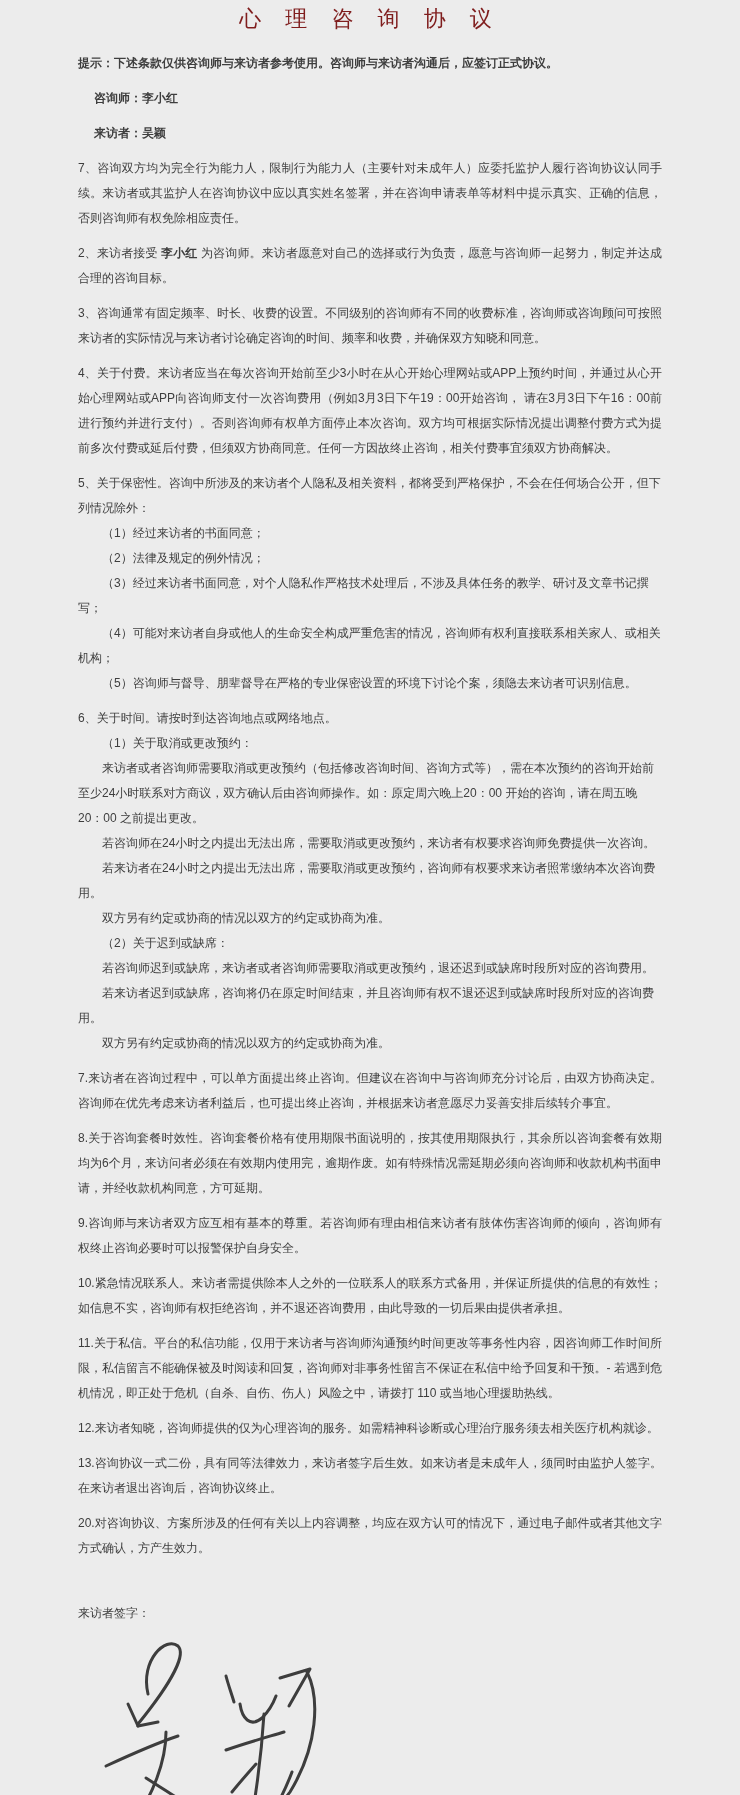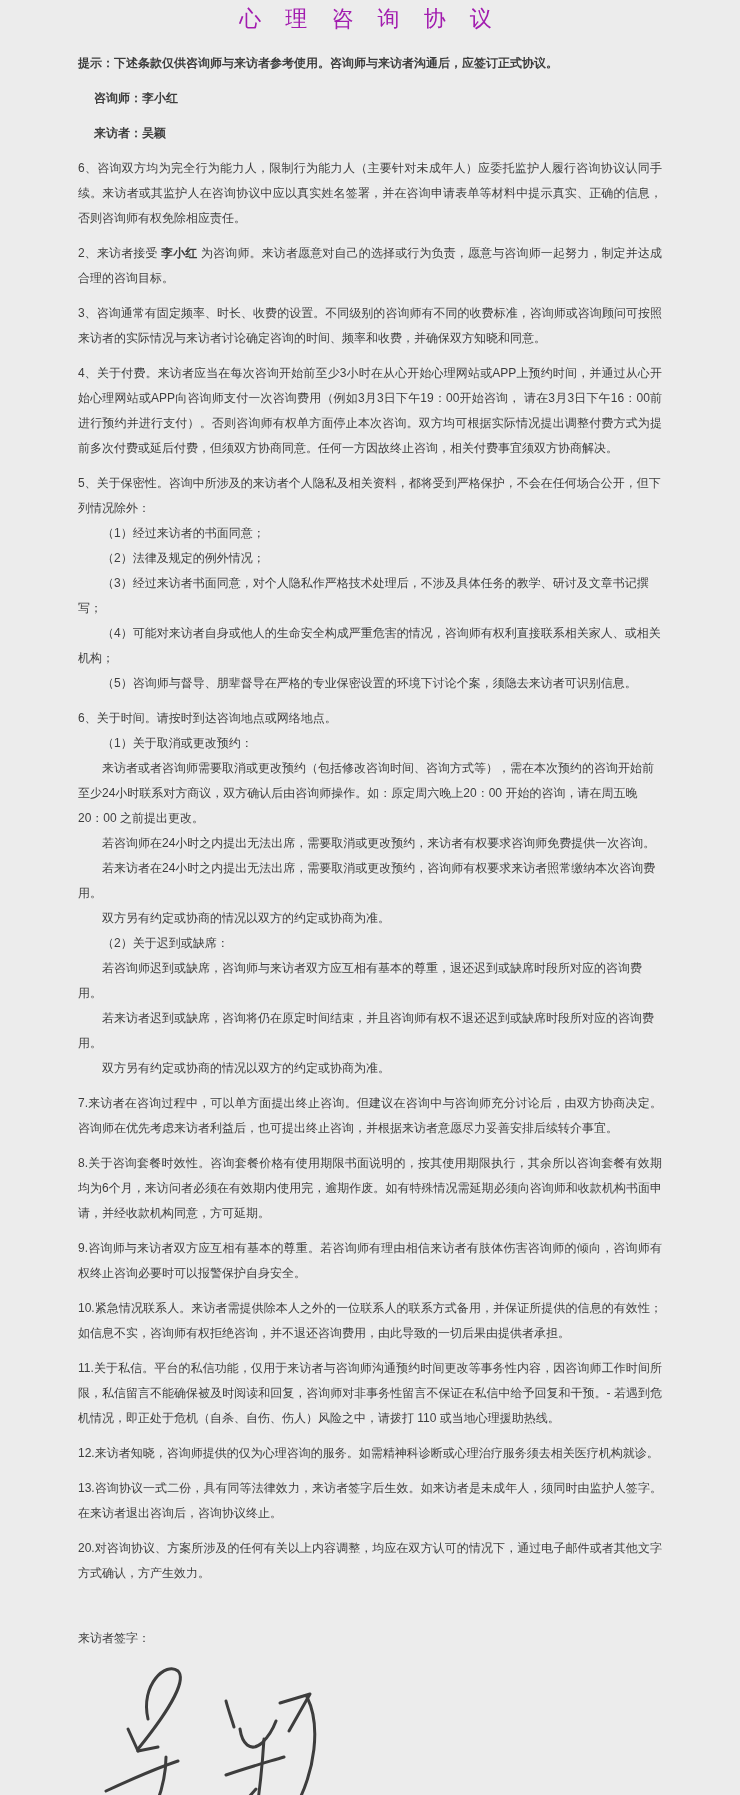--- a/index.html
+++ b/index.html
@@ -14,21 +14,21 @@
   .page {
     padding: 6px 78px 30px 78px;
   }
   .doc-title {
     font-size: 22px;
     font-weight: 400;
     letter-spacing: 9px;
     text-align: center;
     margin: 0;
     line-height: 26px;
-    color: #a21caf;
+    color: #7f1d1d;
   }
   .line {
     line-height: 25px;
     margin: 0;
   }
   .para {
     line-height: 25px;
     margin: 0 0 10px 0;
     text-align: justify;
   }
@@ -65,21 +65,21 @@
 <div class="page">
 
   <h1 class="doc-title">心 理 咨 询 协 议</h1>
 
   <p class="line hint">提示：下述条款仅供咨询师与来访者参考使用。咨询师与来访者沟通后，应签订正式协议。</p>
 
   <p class="line party"><span>咨询师：</span><span>李小红</span></p>
 
   <p class="line party"><span>来访者：</span><span>吴颖</span></p>
 
-  <p class="para">6、咨询双方均为完全行为能力人，限制行为能力人（主要针对未成年人）应委托监护人履行咨询协议认同手续。来访者或其监护人在咨询协议中应以真实姓名签署，并在咨询申请表单等材料中提示真实、正确的信息，否则咨询师有权免除相应责任。</p>
+  <p class="para">7、咨询双方均为完全行为能力人，限制行为能力人（主要针对未成年人）应委托监护人履行咨询协议认同手续。来访者或其监护人在咨询协议中应以真实姓名签署，并在咨询申请表单等材料中提示真实、正确的信息，否则咨询师有权免除相应责任。</p>
 
   <p class="para"><span>2、来访者接受 </span><span class="bold">李小红</span><span> 为咨询师。来访者愿意对自己的选择或行为负责，愿意与咨询师一起努力，制定并达成合理的咨询目标。</span></p>
 
   <p class="para">3、咨询通常有固定频率、时长、收费的设置。不同级别的咨询师有不同的收费标准，咨询师或咨询顾问可按照来访者的实际情况与来访者讨论确定咨询的时间、频率和收费，并确保双方知晓和同意。</p>
 
   <p class="para">4、关于付费。来访者应当在每次咨询开始前至少3小时在从心开始心理网站或APP上预约时间，并通过从心开始心理网站或APP向咨询师支付一次咨询费用（例如3月3日下午19：00开始咨询， 请在3月3日下午16：00前进行预约并进行支付）。否则咨询师有权单方面停止本次咨询。双方均可根据实际情况提出调整付费方式为提前多次付费或延后付费，但须双方协商同意。任何一方因故终止咨询，相关付费事宜须双方协商解决。</p>
 
   <div class="group">
     <div class="line">5、关于保密性。咨询中所涉及的来访者个人隐私及相关资料，都将受到严格保护，不会在任何场合公开，但下列情况除外：</div>
     <div class="line indent">（1）经过来访者的书面同意；</div>
@@ -90,21 +90,21 @@
   </div>
 
   <div class="group">
     <div class="line">6、关于时间。请按时到达咨询地点或网络地点。</div>
     <div class="line indent">（1）关于取消或更改预约：</div>
     <div class="line indent">来访者或者咨询师需要取消或更改预约（包括修改咨询时间、咨询方式等），需在本次预约的咨询开始前至少24小时联系对方商议，双方确认后由咨询师操作。如：原定周六晚上20：00 开始的咨询，请在周五晚 20：00 之前提出更改。</div>
     <div class="line indent">若咨询师在24小时之内提出无法出席，需要取消或更改预约，来访者有权要求咨询师免费提供一次咨询。</div>
     <div class="line indent">若来访者在24小时之内提出无法出席，需要取消或更改预约，咨询师有权要求来访者照常缴纳本次咨询费用。</div>
     <div class="line indent">双方另有约定或协商的情况以双方的约定或协商为准。</div>
     <div class="line indent">（2）关于迟到或缺席：</div>
-    <div class="line indent">若咨询师迟到或缺席，咨询师与来访者双方应互相有基本的尊重，退还迟到或缺席时段所对应的咨询费用。</div>
+    <div class="line indent">若咨询师迟到或缺席，来访者或者咨询师需要取消或更改预约，退还迟到或缺席时段所对应的咨询费用。</div>
     <div class="line indent">若来访者迟到或缺席，咨询将仍在原定时间结束，并且咨询师有权不退还迟到或缺席时段所对应的咨询费用。</div>
     <div class="line indent">双方另有约定或协商的情况以双方的约定或协商为准。</div>
   </div>
 
   <p class="para">7.来访者在咨询过程中，可以单方面提出终止咨询。但建议在咨询中与咨询师充分讨论后，由双方协商决定。咨询师在优先考虑来访者利益后，也可提出终止咨询，并根据来访者意愿尽力妥善安排后续转介事宜。</p>
   <p class="para">8.关于咨询套餐时效性。咨询套餐价格有使用期限书面说明的，按其使用期限执行，其余所以咨询套餐有效期均为6个月，来访问者必须在有效期内使用完，逾期作废。如有特殊情况需延期必须向咨询师和收款机构书面申请，并经收款机构同意，方可延期。</p>
   <p class="para">9.咨询师与来访者双方应互相有基本的尊重。若咨询师有理由相信来访者有肢体伤害咨询师的倾向，咨询师有权终止咨询必要时可以报警保护自身安全。</p>
   <p class="para">10.紧急情况联系人。来访者需提供除本人之外的一位联系人的联系方式备用，并保证所提供的信息的有效性；如信息不实，咨询师有权拒绝咨询，并不退还咨询费用，由此导致的一切后果由提供者承担。</p>
   <p class="para">11.关于私信。平台的私信功能，仅用于来访者与咨询师沟通预约时间更改等事务性内容，因咨询师工作时间所限，私信留言不能确保被及时阅读和回复，咨询师对非事务性留言不保证在私信中给予回复和干预。- 若遇到危机情况，即正处于危机（自杀、自伤、伤人）风险之中，请拨打 110 或当地心理援助热线。</p>
   <p class="para">12.来访者知晓，咨询师提供的仅为心理咨询的服务。如需精神科诊断或心理治疗服务须去相关医疗机构就诊。</p>

